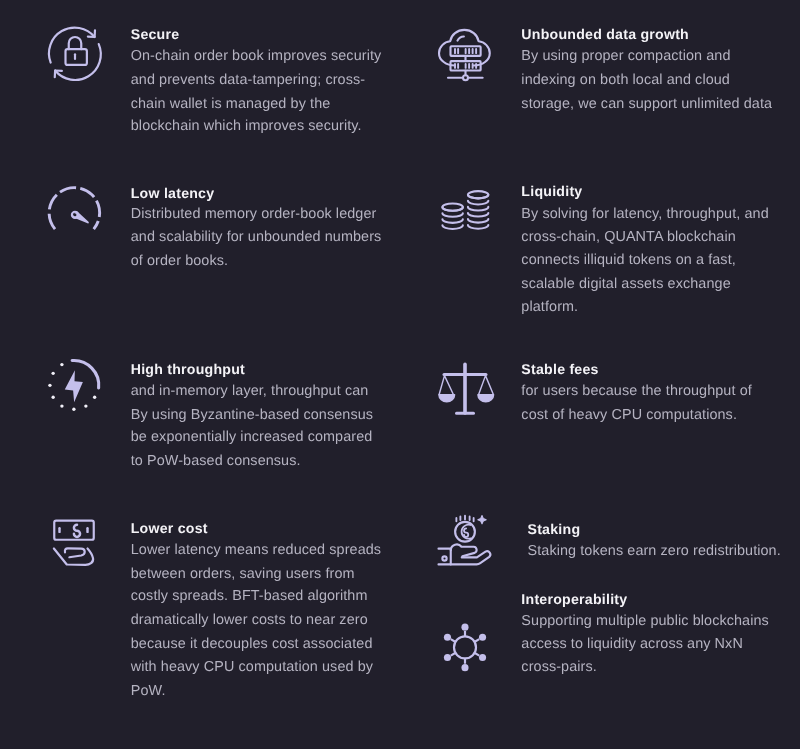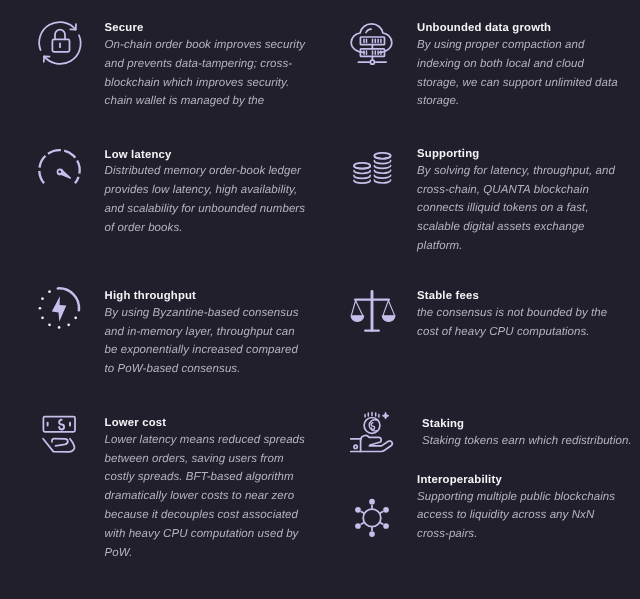--- a/index.html
+++ b/index.html
@@ -6,21 +6,21 @@
   body{width:640px;height:599px;background:#211f2b;
        font-family:"Liberation Sans",sans-serif;overflow:hidden;
        -webkit-font-smoothing:antialiased;text-rendering:geometricPrecision;}
   .grid{position:relative;width:640px;height:599px;}
   .feature{position:absolute;}
   .icon{position:absolute;left:0;top:0;width:44px;height:44px;}
   .icon svg{display:block;width:44px;height:44px;overflow:visible;}
   .txt{position:absolute;top:0;}
   .ttl{font-size:11.3px;font-weight:bold;color:#f4f3f7;line-height:12px;white-space:nowrap;letter-spacing:.2px;}
   .bdy{font-size:11.5px;color:#b5b3c1;line-height:18.8px;margin-top:1.6px;letter-spacing:.08px;}
-  .ln{display:block;white-space:pre;font-style:italic;}
+  .ln{display:block;white-space:pre;}
 </style>
 </head>
 <body>
 
 <div class="grid">
 
   <div class="feature">
     <div class="icon" style="left:38.0px;top:21.2px">
       <svg viewBox="0 0 44 44" xmlns="http://www.w3.org/2000/svg">
 <g fill="none" stroke="#c4bfeb" stroke-width="1.75" stroke-linecap="round" stroke-linejoin="round">
@@ -32,41 +32,40 @@
   <path d="M17.0 18.3 v-4.7 a5.0 5.0 0 0 1 10.0 0 v4.7"></path>
   <path d="M22 22.4 v3.8"></path>
 </g>
 </svg>
     </div>
     <div class="txt" style="left:104.6px;top:22.4px">
       <div class="ttl">Secure</div>
       <div class="bdy">
           <span class="ln">On-chain order book improves security</span>
           <span class="ln">and prevents data-tampering; cross-</span>
+          <span class="ln">chain wallet is managed by the</span>
           <span class="ln">blockchain which improves security.</span>
-          <span class="ln">chain wallet is managed by the</span>
         </div>
     </div>
   </div>
   <div class="feature">
     <div class="icon" style="left:38.0px;top:148.0px">
       <svg viewBox="0 0 44 44" xmlns="http://www.w3.org/2000/svg">
 <g fill="none" stroke="#c4bfeb">
   <path d="M6.03 35.28 A20.2 20.2 0 1 1 36.97 35.28" stroke-width="2.35" stroke-linecap="butt" stroke-dasharray="13.4 3.35"></path>
   <path d="M23.4 21.7 L32.3 30.0 L21.0 25.3 Z" fill="#c4bfeb" stroke="#c4bfeb" stroke-width="1.5" stroke-linejoin="round"></path>
   <circle cx="22.0" cy="23.9" r="2.5" fill="none" stroke="#c4bfeb" stroke-width="1.7"></circle>
   <circle cx="22.0" cy="23.9" r="1.15" fill="#211f2b" stroke="none"></circle>
 </g>
 </svg>
     </div>
     <div class="txt" style="left:104.6px;top:148.6px">
       <div class="ttl">Low latency</div>
       <div class="bdy">
           <span class="ln">Distributed memory order-book ledger</span>
-          <span class="ln">provides low latency, high availability,</span>
           <span class="ln">and scalability for unbounded numbers</span>
           <span class="ln">of order books.</span>
         </div>
     </div>
   </div>
   <div class="feature">
     <div class="icon" style="left:38.0px;top:289.2px">
       <svg viewBox="0 0 44 44" xmlns="http://www.w3.org/2000/svg">
 <g>
   <path d="M19.72 -0.59 A19.9 19.9 0 0 1 40.90 21.34" fill="none" stroke="#c4bfeb" stroke-width="2.5" stroke-linecap="round"></path>
@@ -80,22 +79,22 @@
     <circle cx="1.94" cy="19.26" r="1.35"></circle>
     <circle cx="4.51" cy="9.67" r="1.35"></circle>
     <circle cx="11.52" cy="2.66" r="1.35"></circle>
     </g>
 </g>
 </svg>
     </div>
     <div class="txt" style="left:104.6px;top:290.2px">
       <div class="ttl">High throughput</div>
       <div class="bdy">
+          <span class="ln">and in-memory layer, throughput can</span>
           <span class="ln">By using Byzantine-based consensus</span>
-          <span class="ln">and in-memory layer, throughput can</span>
           <span class="ln">be exponentially increased compared</span>
           <span class="ln">to PoW-based consensus.</span>
         </div>
     </div>
   </div>
   <div class="feature">
     <div class="icon" style="left:38.0px;top:416.0px">
       <svg viewBox="0 0 44 44" xmlns="http://www.w3.org/2000/svg">
 <g fill="none" stroke="#c4bfeb" stroke-width="1.75" stroke-linecap="round" stroke-linejoin="round">
   <rect x="5.4" y="0.5" width="31.6" height="15.3" rx="1.5"></rect>
@@ -146,21 +145,20 @@
   </g>
 </g>
 </svg>
     </div>
     <div class="txt" style="left:417.1px;top:22.4px">
       <div class="ttl">Unbounded data growth</div>
       <div class="bdy">
           <span class="ln">By using proper compaction and</span>
           <span class="ln">indexing on both local and cloud</span>
           <span class="ln">storage, we can support unlimited data</span>
-          <span class="ln">storage.</span>
         </div>
     </div>
   </div>
   <div class="feature">
     <div class="icon" style="left:351.0px;top:147.3px">
       <svg viewBox="0 0 44 44" xmlns="http://www.w3.org/2000/svg">
 <g fill="none" stroke="#c4bfeb" stroke-width="1.65" stroke-linecap="round">
   <ellipse cx="11.1" cy="18.7" rx="8.15" ry="2.9"></ellipse>
   <path d="M2.95 18.70 a8.15 2.9 0 0 0 16.30 0"></path>
   <path d="M2.95 23.55 a8.15 2.9 0 0 0 16.30 0"></path>
@@ -170,21 +168,21 @@
   <path d="M23.35 8.80 a8.15 2.9 0 0 0 16.30 0"></path>
   <path d="M23.35 13.65 a8.15 2.9 0 0 0 16.30 0"></path>
   <path d="M23.35 18.50 a8.15 2.9 0 0 0 16.30 0"></path>
   <path d="M23.35 23.35 a8.15 2.9 0 0 0 16.30 0"></path>
   <path d="M23.35 28.20 a8.15 2.9 0 0 0 16.30 0"></path>
   <path d="M23.35 33.05 a8.15 2.9 0 0 0 16.30 0"></path>
 </g>
 </svg>
     </div>
     <div class="txt" style="left:417.1px;top:148.3px">
-      <div class="ttl">Supporting</div>
+      <div class="ttl">Liquidity</div>
       <div class="bdy">
           <span class="ln">By solving for latency, throughput, and</span>
           <span class="ln">cross-chain, QUANTA blockchain</span>
           <span class="ln">connects illiquid tokens on a fast,</span>
           <span class="ln">scalable digital assets exchange</span>
           <span class="ln">platform.</span>
         </div>
     </div>
   </div>
   <div class="feature">
@@ -197,21 +195,21 @@
   <path d="M4.6 11.5 L0.3 26.6 M4.6 11.5 L11.7 26.6" fill="none" stroke-width="1.15"></path>
   <path d="M37.4 11.5 L31.9 26.6 M37.4 11.5 L43.7 26.6" fill="none" stroke-width="1.15"></path>
   <path d="M0.1 26.8 h12.6 a6.3 5.6 0 0 1 -12.6 0 Z" fill="#c4bfeb" stroke="#c4bfeb" stroke-width="1.1"></path>
   <path d="M31.3 26.8 h12.6 a6.3 5.6 0 0 1 -12.6 0 Z" fill="#c4bfeb" stroke="#c4bfeb" stroke-width="1.1"></path>
 </g>
 </svg>
     </div>
     <div class="txt" style="left:417.1px;top:290.2px">
       <div class="ttl">Stable fees</div>
       <div class="bdy">
-          <span class="ln">the consensus is not bounded by the</span>
+          <span class="ln">for users because the throughput of</span>
           <span class="ln">cost of heavy CPU computations.</span>
         </div>
     </div>
   </div>
   <div class="feature">
     <div class="icon" style="left:351.0px;top:417.4px">
       <svg viewBox="0 0 44 44" xmlns="http://www.w3.org/2000/svg">
 <g fill="none" stroke="#c4bfeb" stroke-width="1.7" stroke-linecap="round" stroke-linejoin="round">
   <circle cx="21.0" cy="8.4" r="7.9"></circle>
   <path d="M25.5 3.0 A5.6 5.6 0 1 0 25.8 13.6" stroke-width="1.4"></path>
@@ -223,21 +221,21 @@
   <path d="M-0.2 21.9 h9.8 v12.6 h-9.8"></path>
   <path d="M9.6 23.1 a4.8 4.8 0 0 1 8.6 -2.7 h9.8 a2.55 2.55 0 0 1 0.7 4.9 l-9.8 2.7"></path>
   <path d="M9.6 34.5 h20.7 a5.2 5.2 0 0 0 2.9 -1.0 l7.2 -5.0 a2.6 2.6 0 0 0 -3.0 -4.2 l-6.9 4.6 h-12.1"></path>
   <circle cx="4.6" cy="29.8" r="1.7"></circle>
 </g>
 </svg>
     </div>
     <div class="txt" style="left:422px;top:418.4px">
       <div class="ttl">Staking</div>
       <div class="bdy">
-          <span class="ln">Staking tokens earn which redistribution.</span>
+          <span class="ln">Staking tokens earn zero redistribution.</span>
         </div>
     </div>
   </div>
   <div class="feature">
     <div class="icon" style="left:351.0px;top:497.1px">
       <svg viewBox="0 0 44 44" xmlns="http://www.w3.org/2000/svg">
 <g fill="none" stroke="#c4bfeb" stroke-width="1.75">
   <circle cx="21.00" cy="20.90" r="8.8"></circle>
   <path d="M21.00 11.80 L21.00 7.75 M28.88 16.35 L32.39 14.32 M28.88 25.45 L32.39 27.47 M21.00 30.00 L21.00 34.05 M13.12 25.45 L9.61 27.47 M13.12 16.35 L9.61 14.32"></path>
   <circle cx="21.00" cy="4.70" r="2.85" fill="#c4bfeb" stroke="none"></circle>

